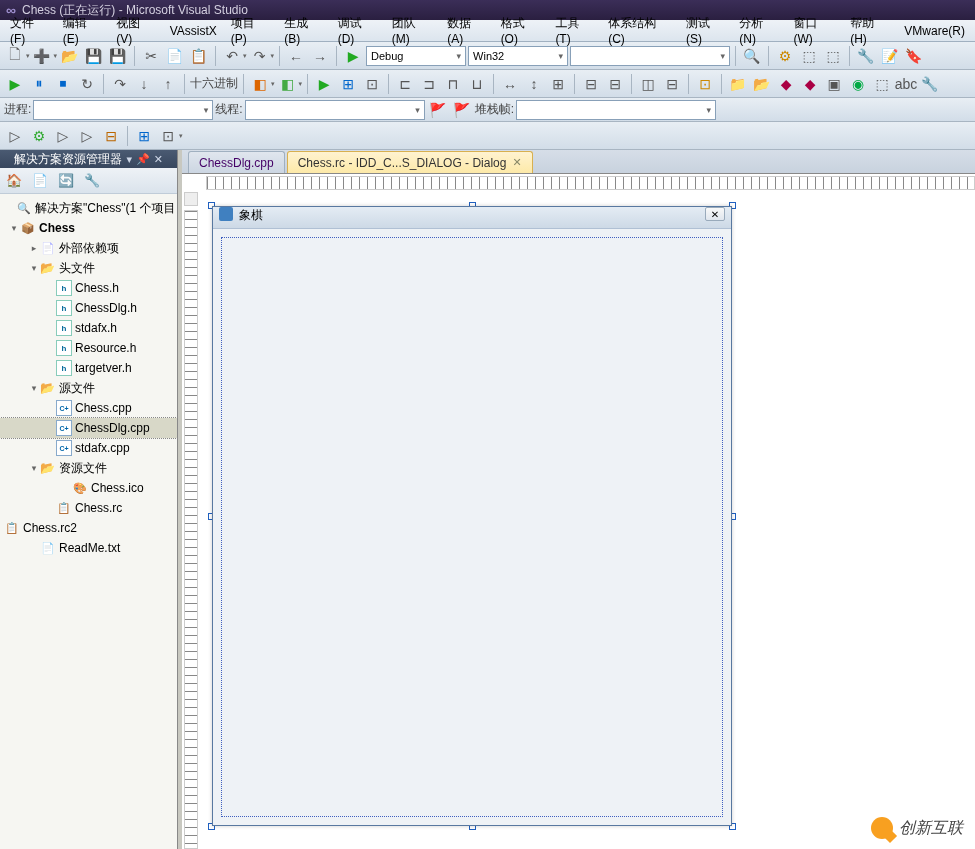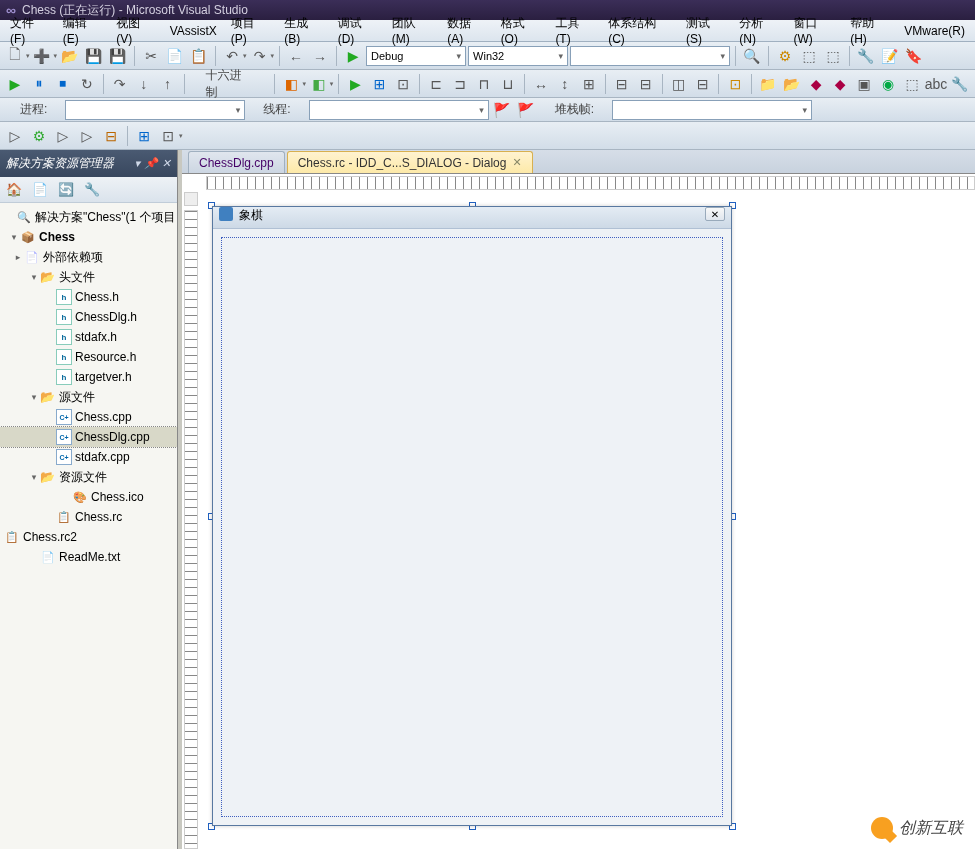--- a/index.html
+++ b/index.html
@@ -9,27 +9,27 @@
 .titlebar .infinity { color: #a090d0; font-weight: bold; margin-right: 6px; font-size: 14px; }
 
 .menubar { background: linear-gradient(#eef2f7, #dce5ee); height: 22px; display: flex; align-items: center; padding: 0 4px; gap: 2px; border-bottom: 1px solid #a0b0c0; }
 .menubar span { padding: 2px 6px; cursor: default; }
 
 .toolbar { background: linear-gradient(#e8eef4, #d2dde8); height: 28px; border-bottom: 1px solid #a8b5c2; display: flex; align-items: center; padding: 0 4px; gap: 2px; }
 .toolbar .btn { width: 22px; height: 22px; display: flex; align-items: center; justify-content: center; font-size: 14px; color: #555; cursor: pointer; border-radius: 2px; position: relative; }
 .toolbar .sep { width: 1px; height: 20px; background: #a8b5c2; margin: 0 3px; }
 .toolbar .combo { height: 20px; border: 1px solid #88a0b8; background: #fff; font-size: 11px; padding: 0 4px; display: flex; align-items: center; min-width: 60px; }
 .toolbar .combo::after { content: "▾"; margin-left: auto; color: #666; font-size: 9px; }
-.toolbar .lbl { color: #444; margin: 0 16px; }
+.toolbar .lbl { color: #444; margin: 0 0; }
 .drop { font-size: 7px; color: #666; margin-left: -2px; }
 
 .content { display: flex; height: calc(849px - 20px - 22px - 28px - 28px - 24px - 28px); }
 
 .sidebar { width: 178px; background: #f6f6f2; border-right: 1px solid #888; display: flex; flex-direction: column; }
-.panel-header { background: linear-gradient(#4a5a72, #38475e); color: #fff; height: 27px; display: flex; align-items: center; padding: 0 6px; font-size: 12px; font-style: italic; }
+.panel-header { background: linear-gradient(#4a5a72, #38475e); color: #fff; height: 18px; display: flex; align-items: center; padding: 0 14px; font-size: 12px; }
 .panel-header .icons { margin-left: auto; display: flex; gap: 4px; color: #cfd8e8; font-size: 11px; }
 .panel-toolbar { background: linear-gradient(#eef2f6, #dae3ec); height: 26px; border-bottom: 1px solid #c0ccd8; display: flex; align-items: center; padding: 0 4px; gap: 6px; }
 .panel-toolbar .pbtn { width: 20px; height: 20px; display: flex; align-items: center; justify-content: center; font-size: 13px; }
 
 .tree { flex: 1; overflow: auto; padding: 4px 0; font-size: 12px; }
 .tree-item { display: flex; align-items: center; height: 20px; padding-left: 4px; white-space: nowrap; cursor: default; }
 .tree-item.selected { background: #d8d8c8; outline: 1px dotted #888; }
 .tree-item .twisty { width: 12px; font-size: 9px; color: #666; text-align: center; }
 .tree-item .twisty.open::before { content: "▾"; }
 .tree-item .twisty.closed::before { content: "▸"; }
@@ -238,21 +238,21 @@
       <div class="tree-item" style="padding-left:4px">
         <span class="twisty"></span>
           <span class="ico sln"></span>
         <span>解决方案"Chess"(1 个项目</span>
       </div>
       <div class="tree-item" style="padding-left:8px">
         <span class="twisty open"></span>
           <span class="ico proj"></span>
         <span class="lbl-bold">Chess</span>
       </div>
-      <div class="tree-item" style="padding-left:12px">
+      <div class="tree-item" style="padding-left:28px">
         <span class="twisty closed"></span>
           <span class="ico ref"></span>
         <span>外部依赖项</span>
       </div>
       <div class="tree-item" style="padding-left:28px">
         <span class="twisty open"></span>
           <span class="ico folderopen"></span>
         <span>头文件</span>
       </div>
       <div class="tree-item" style="padding-left:56px">

